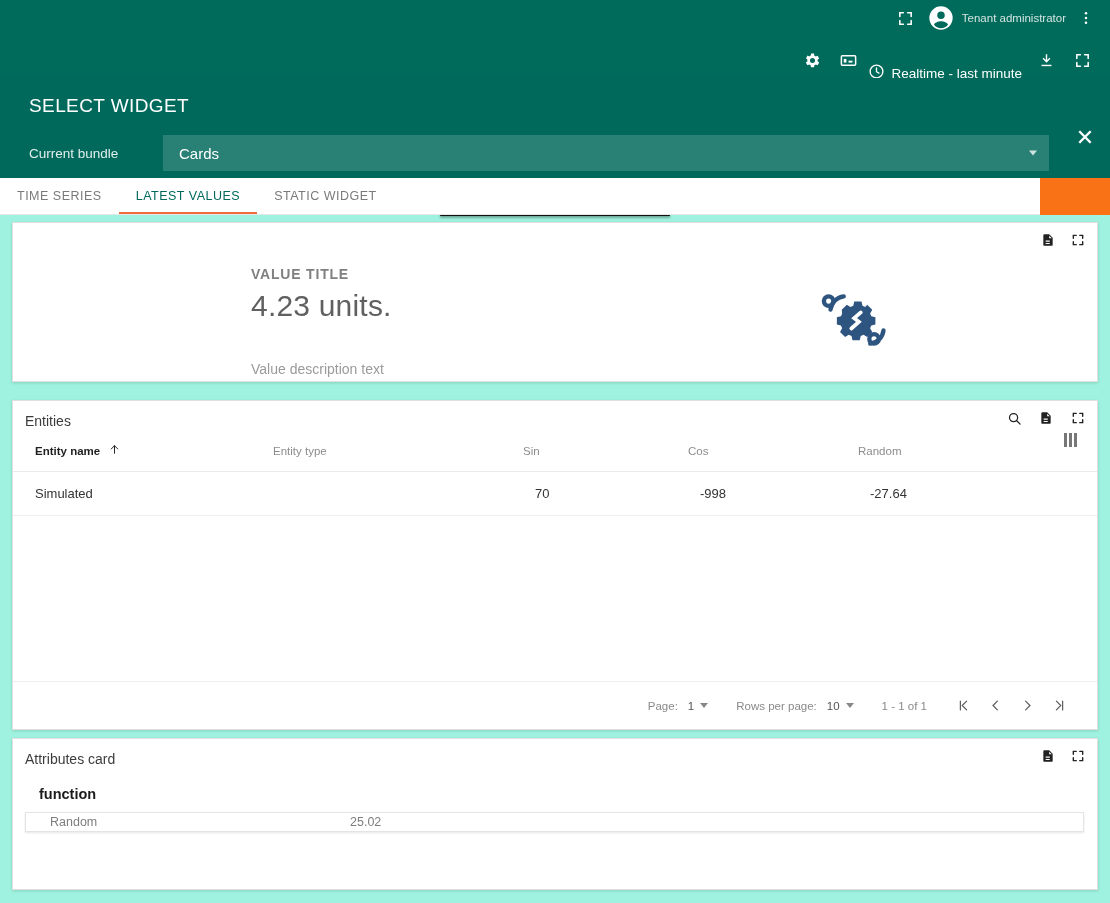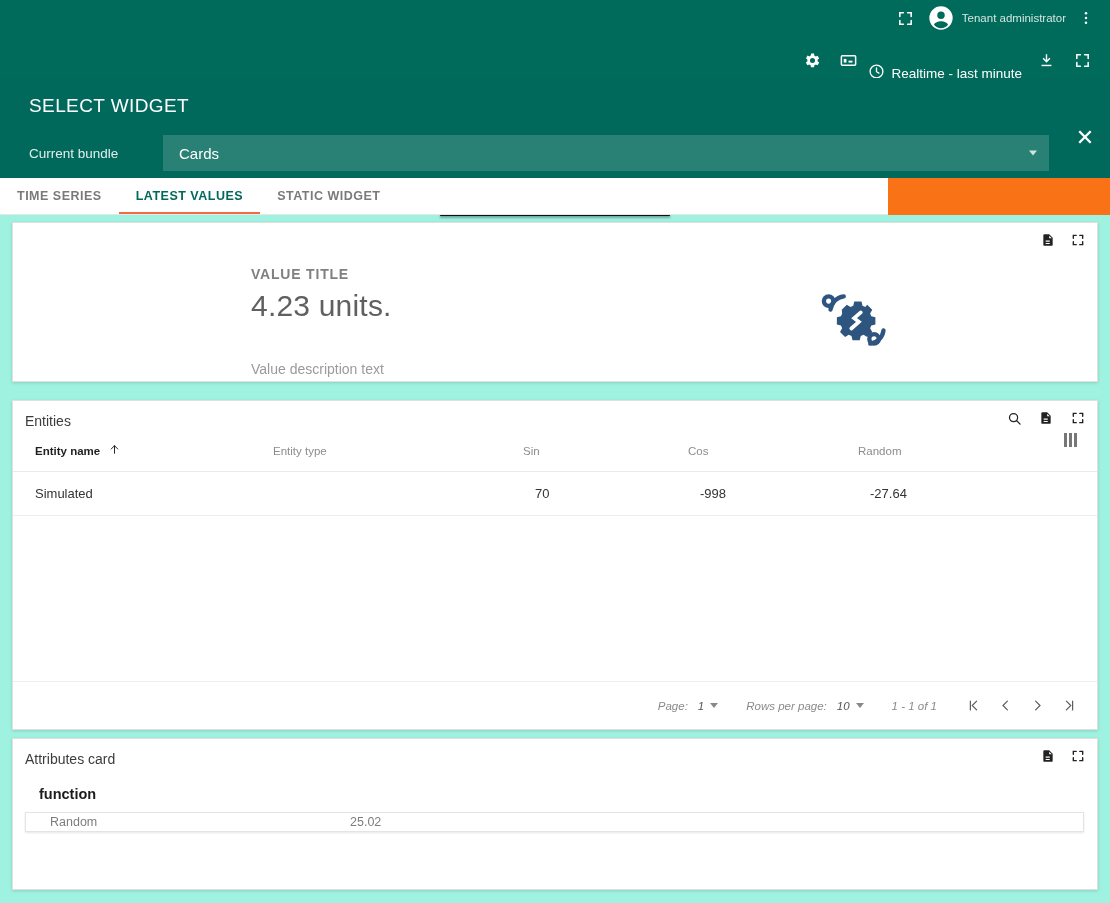--- a/index.html
+++ b/index.html
@@ -141,28 +141,27 @@
     width: 0; height: 0;
     border-left: 4px solid transparent;
     border-right: 4px solid transparent;
     border-top: 5px solid #cfe3df;
   }
 
   
   .tabbar {
     position: absolute;
     top: 178px; left: 0;
-    width: 888px;
+    width: 1040px;
     height: 37px;
     background: #ffffff;
     border-bottom: 1px solid #e6e6e6;
     display: flex;
     align-items: flex-end;
     z-index: 4;
-    font-weight: bold;
   }
   .tab {
     position: relative;
     height: 37px;
     display: flex;
     align-items: center;
     padding: 0 17px;
     font-size: 12.5px;
     letter-spacing: 0.5px;
     color: #7a7a7a;
@@ -323,24 +322,23 @@
 
   .paginator {
     position: absolute;
     left: 0; right: 0; bottom: 0;
     height: 48px;
     border-top: 1px solid #eeeeee;
     display: flex;
     align-items: center;
     justify-content: flex-end;
     gap: 0;
-    padding-right: 12px;
+    padding-right: 22px;
     font-size: 11.5px;
     color: #8a8a8a;
-    font-style: italic;
   }
   .pg-label { margin-right: 10px; }
   .pg-sel {
     display: flex; align-items: center; gap: 6px;
     cursor: pointer;
     color: #555555;
     margin-right: 28px;
   }
   .pg-sel .caret {
     width: 0; height: 0;

